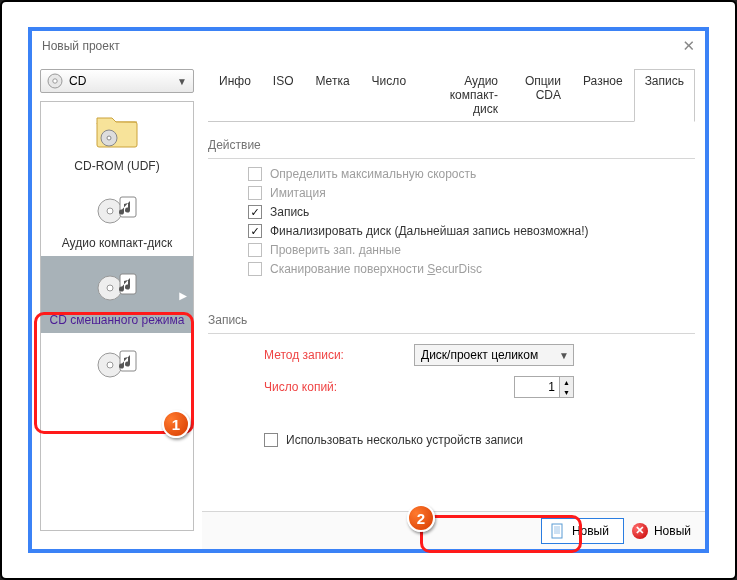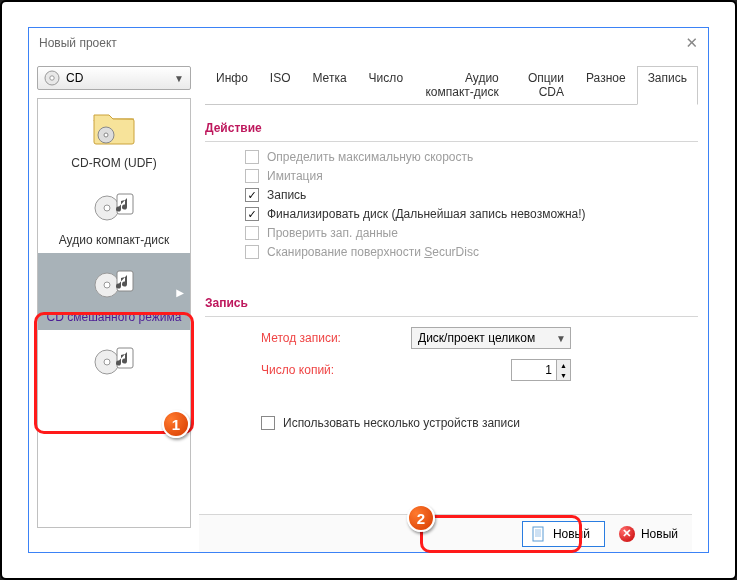--- a/index.html
+++ b/index.html
@@ -1,54 +1,54 @@
 <!DOCTYPE html>
 <html><head>
 <meta charset="utf-8">
 <style>
   * { box-sizing: border-box; font-family: "Segoe UI", Tahoma, sans-serif; font-size: 12px; }
   body { margin: 0; background: #222; display: flex; justify-content: center; align-items: flex-start; }
   .outer { width: 737px; height: 580px; background: #fff; border: 2px solid #000; border-radius: 6px; position: relative; }
-  .window { position: absolute; left: 26px; top: 25px; right: 26px; bottom: 25px; background: #fff; border: 1px solid #3b82f6; }
+  .window { position: absolute; left: 26px; top: 25px; right: 26px; bottom: 25px; background: #fff; border: 4px solid #3b82f6; }
   .titlebar { height: 30px; display: flex; align-items: center; padding: 0 10px; color: #666; }
   .titlebar .title { flex: 1; }
   .closex { color: #888; font-size: 15px; cursor: pointer; }
   .body { position: absolute; top: 30px; left: 0; right: 0; bottom: 0; display: flex; }
   .leftcol { width: 170px; padding: 8px; }
   .dropdown { width: 100%; height: 24px; border: 1px solid #aaa; border-radius: 2px; background: linear-gradient(#fff,#eaeaea); display: flex; align-items: center; padding: 0 6px; position: relative; }
   .dropdown .dd-icon { width: 16px; height: 16px; margin-right: 6px; }
   .dropdown .chev { position: absolute; right: 6px; color: #555; font-size: 10px; }
   .sidelist { border: 1px solid #c0c0c0; height: 430px; margin-top: 8px; overflow: hidden; }
   .side-item { text-align: center; padding: 10px 4px 6px; cursor: pointer; }
   .side-item .lbl { margin-top: 4px; color: #333; }
   .side-item.sel { background: #a8b2b8; color: #fff; }
   .side-item.sel .lbl { color: #4c1d95; }
   .side-item.sel { position: relative; }
   .side-arrow { position: absolute; right: 6px; top: 50%; transform: translateY(-50%); color: #fff; font-size: 10px; }
   .folder-icon, .audio-icon { width: 46px; height: 40px; display: inline-block; }
   .rightcol { flex: 1; padding: 8px 10px 0 6px; position: relative; }
   .tabs { display: flex; border-bottom: 1px solid #c9c9c9; margin-bottom: 8px; }
   .tab { padding: 4px 10px; border: 1px solid transparent; color: #333; cursor: pointer; text-align: right; }
   .tab.active { border: 1px solid #c9c9c9; border-bottom-color: #fff; background: #fff; margin-bottom: -1px; }
-  .section-label { font-weight: 700; color: #be185d; margin: 16px 0 6px; }
+  .section-label { font-weight: 400; color: #737373; margin: 16px 0 6px; }
   .hr { border-bottom: 1px solid #d6d6d6; margin-bottom: 8px; }
   .check-row { display: flex; align-items: center; margin: 5px 0 5px 40px; color: #333; }
   .check-row.disabled { color: #9e9e9e; }
   .chk { width: 14px; height: 14px; border: 1px solid #888; margin-right: 8px; display: inline-flex; align-items: center; justify-content: center; font-size: 11px; line-height: 1; }
   .chk.checked::after { content: "✓"; color: #000; }
   .chk.disabled { border-color: #bfbfbf; }
   .form-row { display: flex; align-items: center; margin: 10px 0 10px 40px; }
   .form-row .flabel { width: 150px; color: #ef4444; margin-left: 16px; }
   .combo { width: 160px; height: 22px; border: 1px solid #aaa; background: #f4f4f4; display: flex; align-items: center; padding: 0 6px; position: relative; }
   .combo .chev { position: absolute; right: 4px; font-size: 10px; color: #555; }
   .spin { width: 60px; height: 22px; border: 1px solid #aaa; background: #fff; display: flex; align-items: center; justify-content: flex-end; padding: 0 16px 0 6px; position: relative; }
   .spin input { border: none; width: 30px; text-align: right; outline: none; }
   .spin .spinbtns { position: absolute; right: 0; top: 0; bottom: 0; width: 14px; display: flex; flex-direction: column; }
   .spin .sp { flex: 1; border-left: 1px solid #aaa; font-size: 7px; display: flex; align-items: center; justify-content: center; background: #eee; }
-  .footer { position: absolute; left: 0; right: 16px; bottom: 0; height: 38px; border-top: 1px solid #d6d6d6; background: #fafafa; display: flex; align-items: center; justify-content: flex-end; padding: 0 14px; gap: 14px; }
+  .footer { position: absolute; left: 0; right: 0; bottom: 0; height: 38px; border-top: 1px solid #d6d6d6; background: #fafafa; display: flex; align-items: center; justify-content: flex-end; padding: 0 14px; gap: 8px; }
   .btn { height: 26px; display: inline-flex; align-items: center; gap: 6px; padding: 0 14px 0 8px; border: 1px solid #adadad; background: #fff; cursor: pointer; }
   .btn.primary { border: 1px solid #2a7de1; }
   .btn .bicon { width: 16px; height: 16px; display: inline-block; }
   .cancel-ico { width: 16px; height: 16px; border-radius: 50%; background: radial-gradient(circle at 30% 30%, #ff6b6b, #c40000); display: inline-flex; align-items: center; justify-content: center; color: #fff; font-size: 11px; font-weight: 700; }
   
   .anno { position: absolute; border: 3px solid #ff1a1a; border-radius: 10px; pointer-events: none; }
   .anno1 { left: 32px; top: 310px; width: 160px; height: 122px; }
   .anno2 { left: 418px; top: 513px; width: 162px; height: 38px; }
   .badge { position: absolute; width: 28px; height: 28px; border-radius: 50%; background: radial-gradient(circle at 30% 30%, #ff7a2e, #d63a00); border: 2px solid #fff; color: #fff; font-weight: 700; font-size: 15px; display: flex; align-items: center; justify-content: center; box-shadow: 1px 2px 3px rgba(0,0,0,.4); pointer-events: none; }
   .badge1 { left: 160px; top: 408px; }

